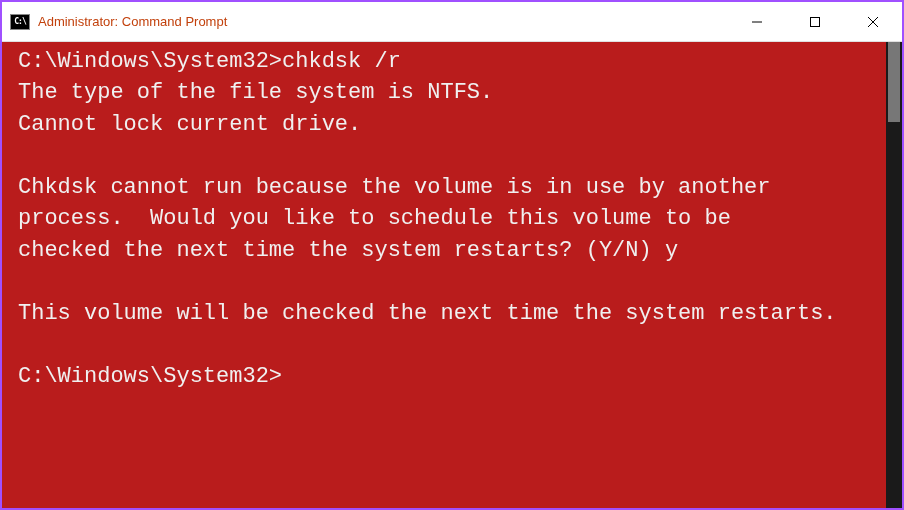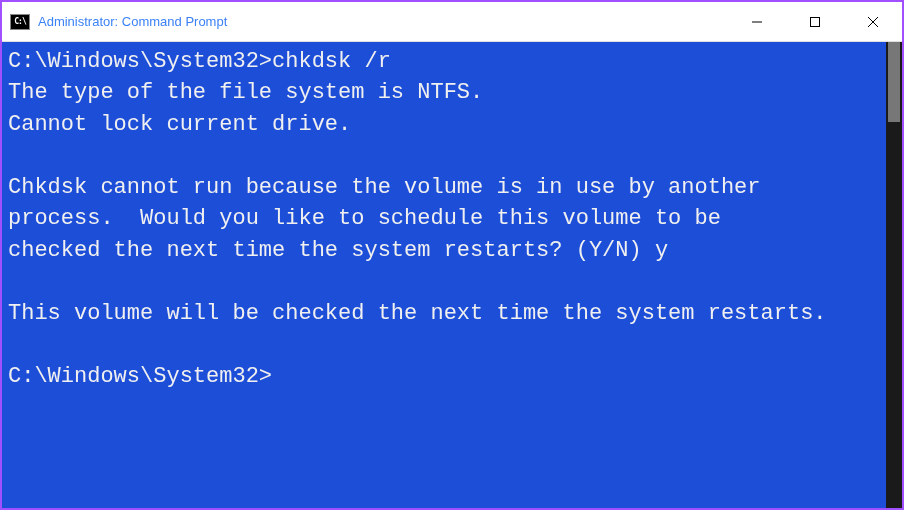--- a/index.html
+++ b/index.html
@@ -35,21 +35,21 @@
       background: #000;
       color: #fff;
       font-size: 8px;
       font-family: monospace;
       font-weight: bold;
       border: 1px solid #888;
       letter-spacing: -1px;
     }
     .titlebar-text {
       font-size: 13px;
-      color: #3b82f6;
+      color: #c2410c;
       flex: 1;
     }
     .titlebar-controls {
       display: flex;
       height: 100%;
     }
     .titlebar-btn {
       width: 58px;
       height: 100%;
       display: flex;
@@ -59,26 +59,26 @@
       color: #000;
     }
     .terminal-wrap {
       flex: 1;
       display: flex;
       background: #000;
       overflow: hidden;
     }
     .terminal {
       flex: 1;
-      background: #1d4ed8;
+      background: #b91c1c;
       color: #f0f0f0;
       font-family: Consolas, 'Courier New', monospace;
       font-size: 22px;
       line-height: 1.43;
-      padding: 4px 0 4px 6px;
+      padding: 4px 0 4px 16px;
       white-space: pre-wrap;
       word-break: break-all;
       overflow: hidden;
     }
     .scrollbar {
       width: 16px;
       background: #1a1a1a;
       position: relative;
     }
     .scrollbar-thumb {

